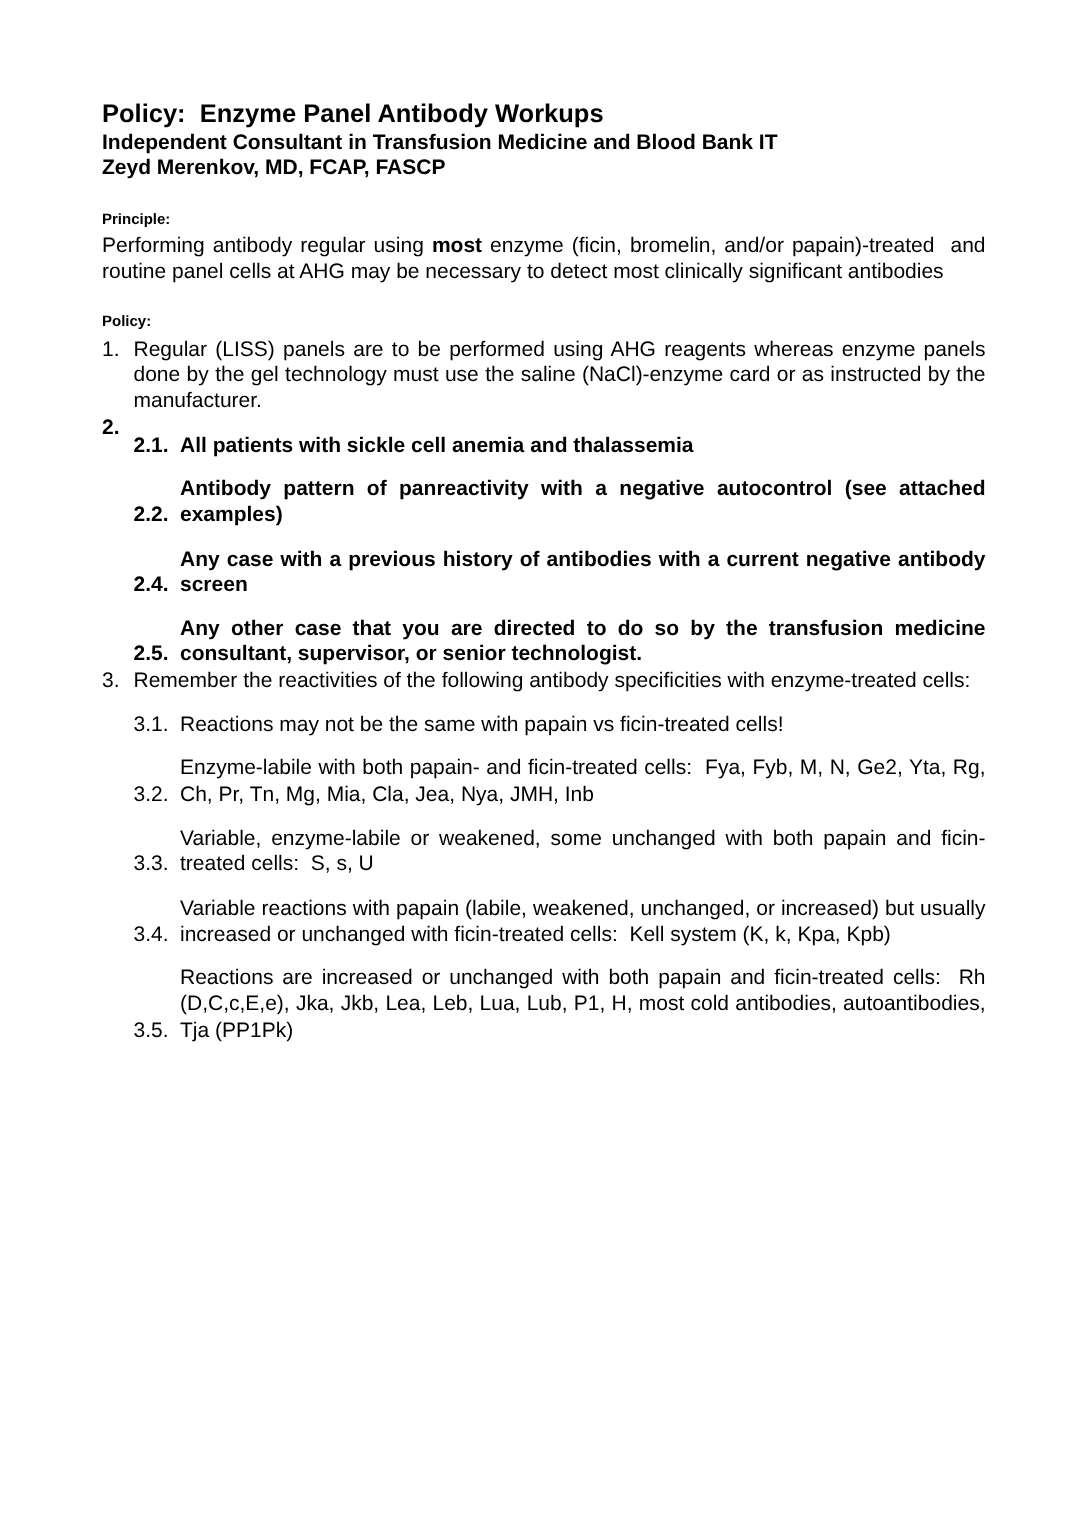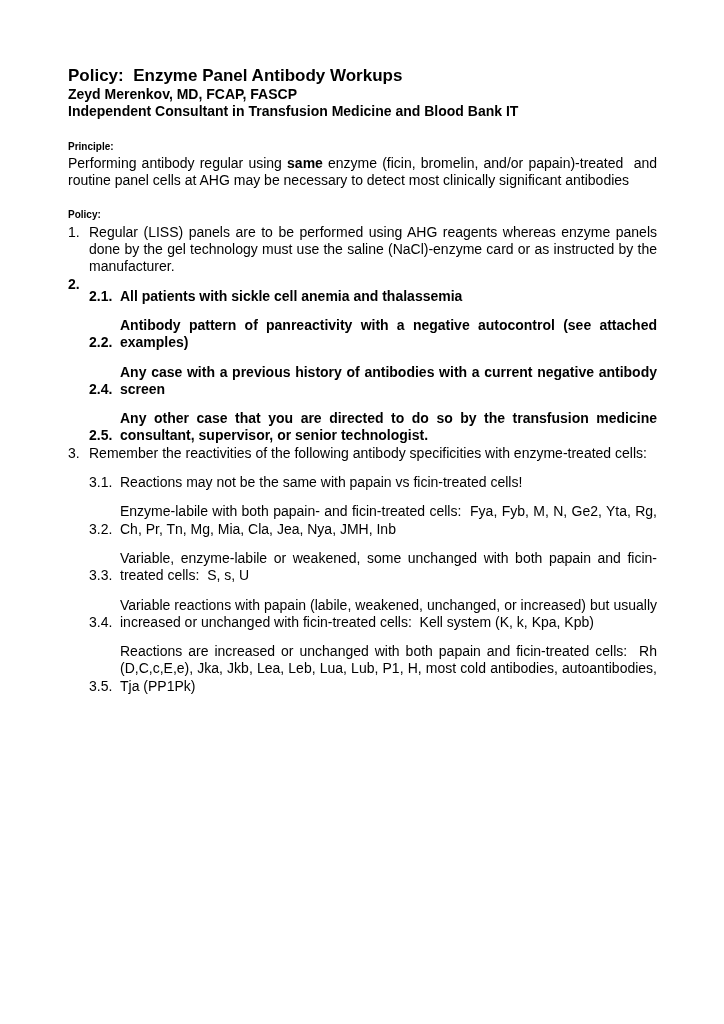--- a/index.html
+++ b/index.html
@@ -40,25 +40,25 @@
     text-align:justify; white-space:pre-wrap;
   }
   .bold { font-weight:700; }
 </style>
 </head>
 <body>
 
 <div class="page">
 
   <h1 class="doc-title">Policy:  Enzyme Panel Antibody Workups</h1>
+  <p class="byline">Independent Consultant in Transfusion Medicine and Blood Bank IT</p>
   <p class="byline">Zeyd Merenkov, MD, FCAP, FASCP</p>
-  <p class="byline">Independent Consultant in Transfusion Medicine and Blood Bank IT</p>
 
   <h2 class="section-heading">Principle:</h2>
-  <p class="para"><span>Performing antibody regular using </span><span class="bold">same</span><span> enzyme (ficin, bromelin, and/or papain)-treated  and routine panel cells at AHG may be necessary to detect most clinically significant antibodies</span></p>
+  <p class="para"><span>Performing antibody regular using </span><span class="bold">most</span><span> enzyme (ficin, bromelin, and/or papain)-treated  and routine panel cells at AHG may be necessary to detect most clinically significant antibodies</span></p>
 
   <h2 class="section-heading">Policy:</h2>
 
   <div class="li1">
     <span class="n1">1.</span>
     <div class="jbody">Regular (LISS) panels are to be performed using AHG reagents whereas enzyme panels done by the gel technology must use the saline (NaCl)-enzyme card or as instructed by the manufacturer.</div>
   </div>
 
   <div class="li1 bold">
     <span class="n1">2.</span>

